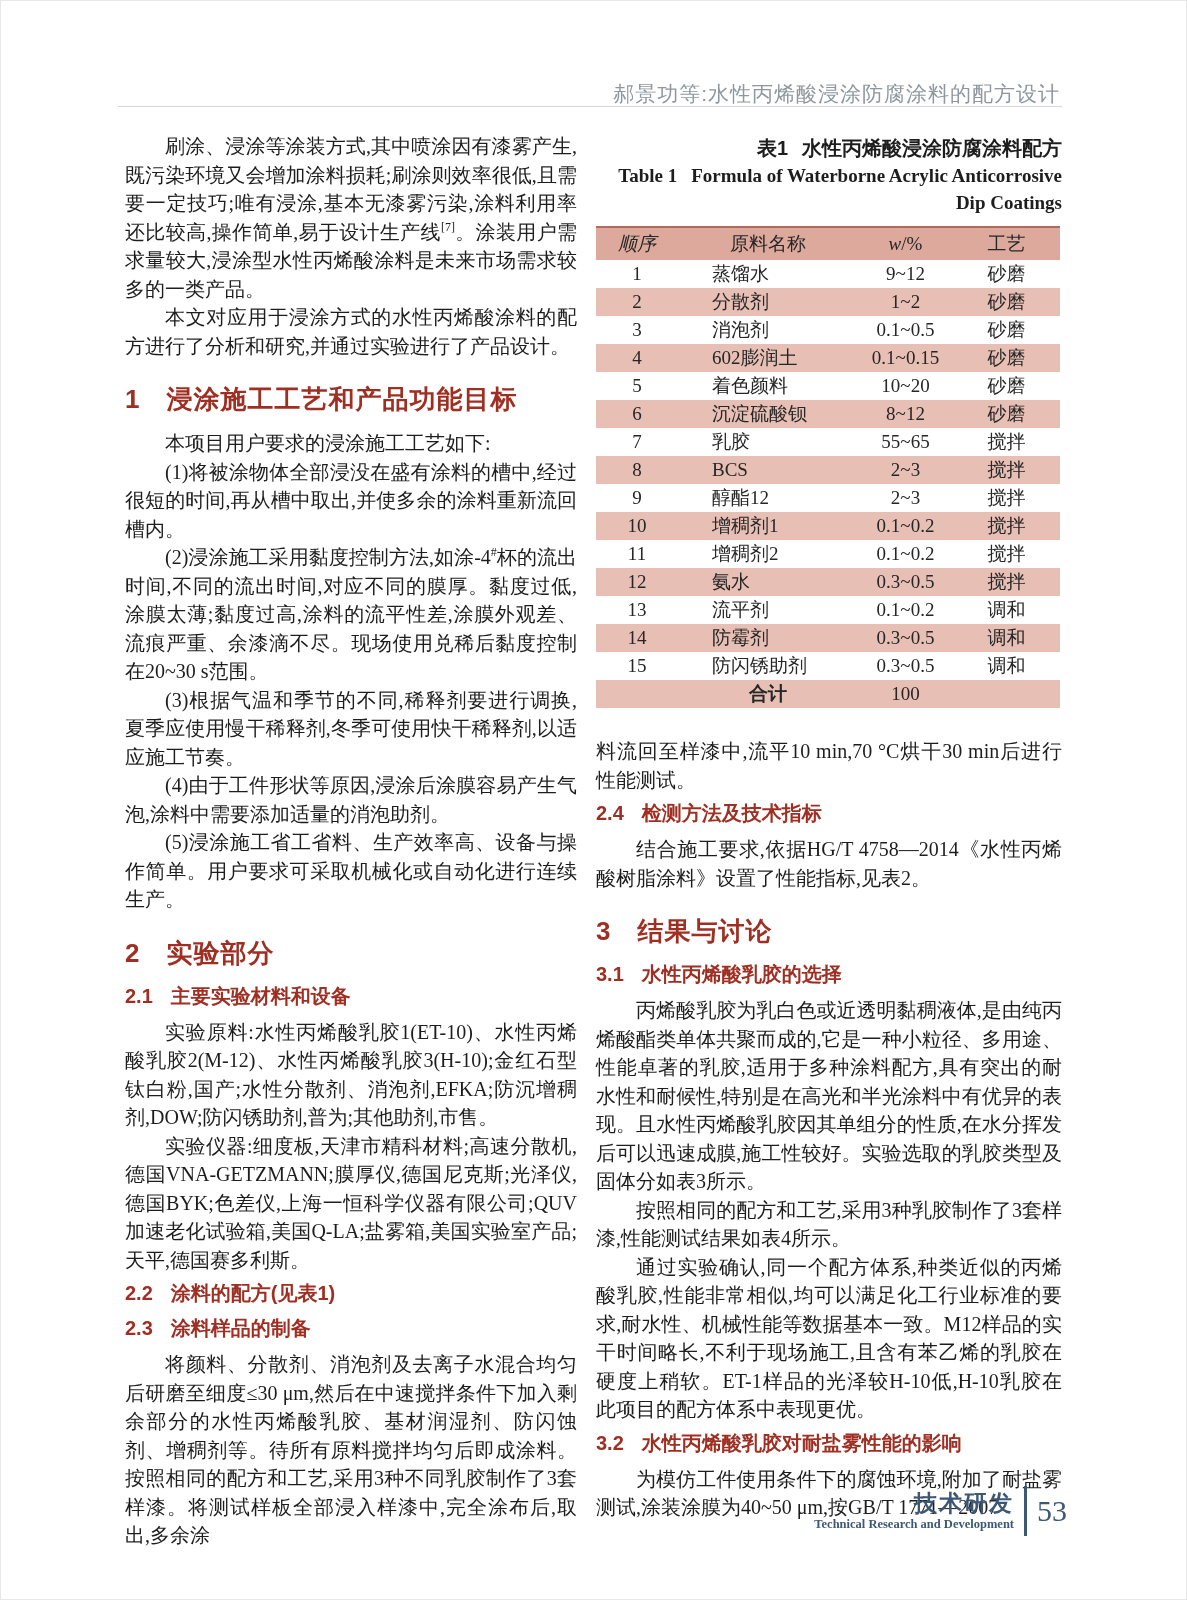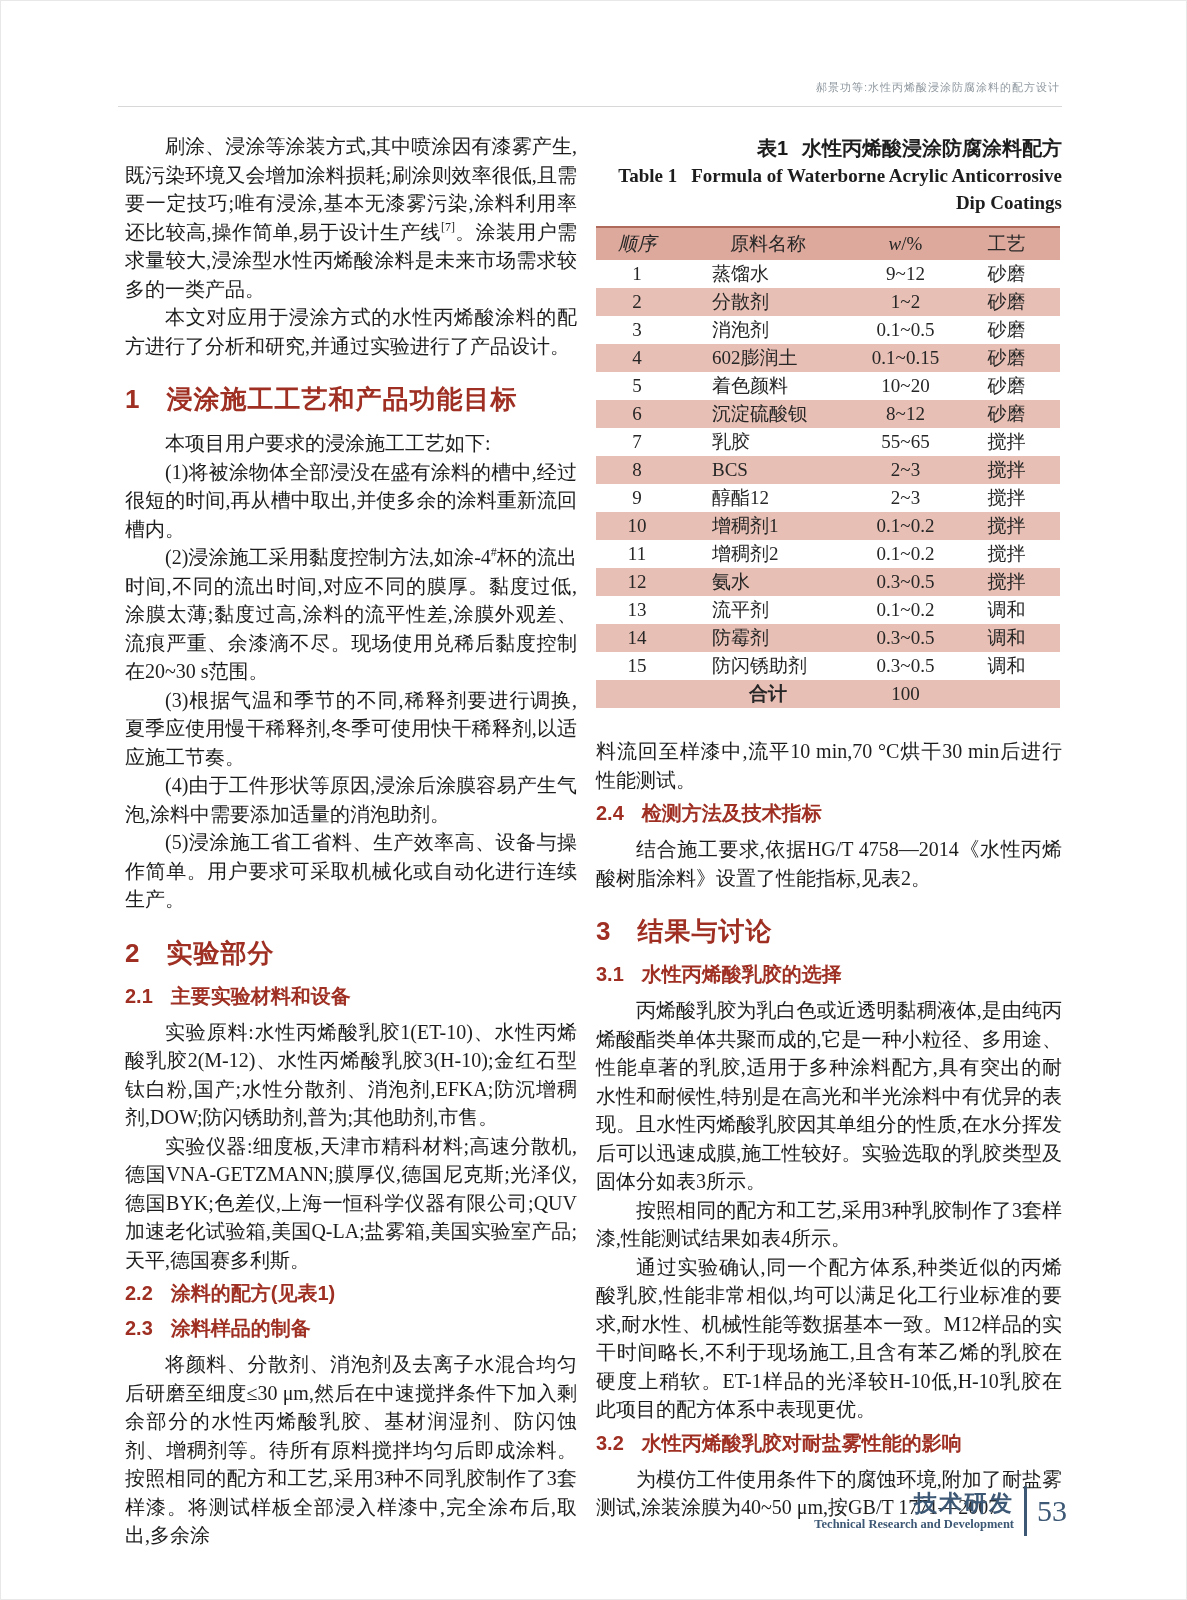--- a/index.html
+++ b/index.html
@@ -11,21 +11,21 @@
     box-shadow:inset 0 0 0 1px #e8e8e8;
     overflow:hidden;
   }
   sup{font-size:0.6em;line-height:0;vertical-align:super;}
   i{font-style:italic;}
 
   
   .page-header{
     position:absolute;top:80px;right:127px;
     font-family:"Liberation Sans","DejaVu Sans",sans-serif;
-    font-size:11px;color:var(--header_gray,#8e979e);letter-spacing:1px;
+    font-size:21px;color:var(--header_gray,#8e979e);letter-spacing:1px;
   }
   .header-rule{
     position:absolute;top:106px;left:118px;width:944px;height:1px;
     background:var(--rule_gray,#d8d8d8);
   }
 
   
   .col{position:absolute;top:132px;width:452px;}
   .col-left{left:125px;}
   .col-right{left:596px;top:135px;width:466px;}

